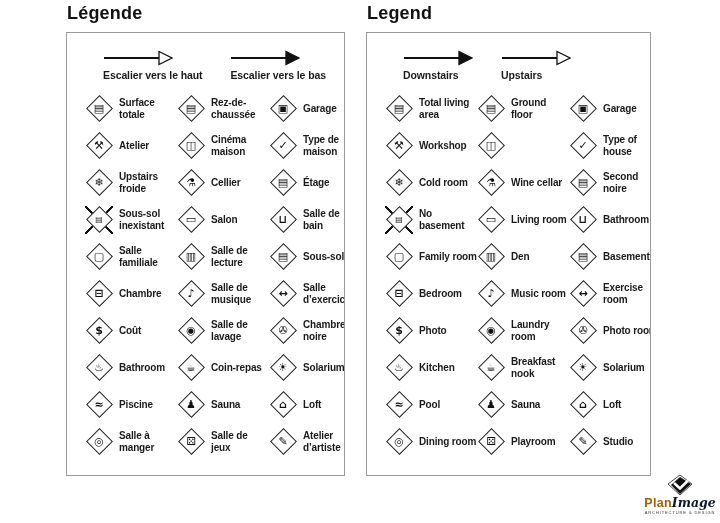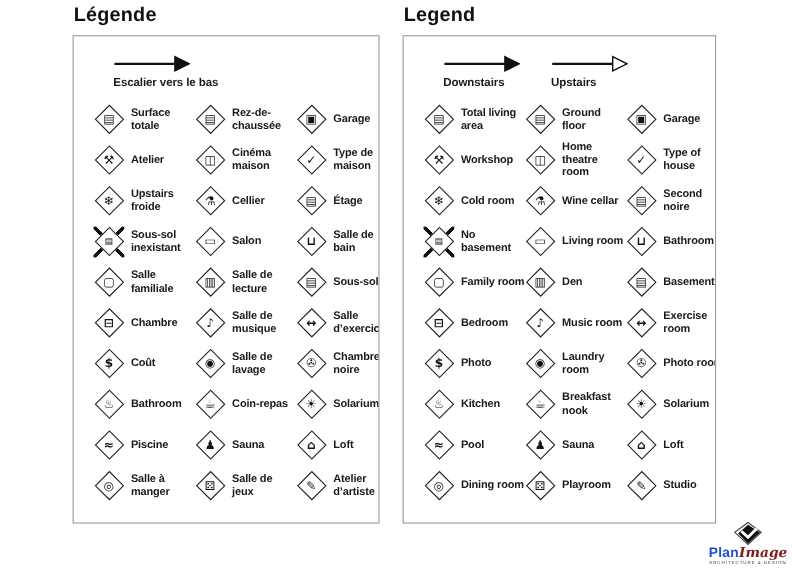--- a/index.html
+++ b/index.html
@@ -47,38 +47,45 @@
       linear-gradient(-45deg,transparent 46.5%,#111 46.5%,#111 53.5%,transparent 53.5%);
   }
   .icon.cross .glyph{font-size:8px;}
   .label{
     font-size:10px;font-weight:700;line-height:11.5px;width:58px;
     letter-spacing:-.15px;
   }
   .logo{position:absolute;left:642px;top:474px;width:76px;text-align:center;}
   .logo-graphic{display:block;margin:0 auto -2px auto;}
   .logo-text{line-height:12px;white-space:nowrap;}
-  .logo-plan{font-size:12.5px;font-weight:700;letter-spacing:.3px;color:#1d4ed8;}
+  .logo-plan{font-size:12.5px;font-weight:700;letter-spacing:.3px;color:#a16207;}
   .logo-image{
     font-size:12.5px;font-weight:700;font-style:italic;
-    font-family:"DejaVu Serif","Liberation Serif",serif;color:#7f1d1d;
+    font-family:"DejaVu Serif","Liberation Serif",serif;color:#0f172a;
   }
   .logo-tagline{
     font-size:4px;letter-spacing:.9px;color:#333;margin-top:1px;
     text-transform:uppercase;
   }
 </style>
 </head>
 <body>
 
 <div id="panels">
   <section class="panel-wrap pw-fr">
     <h1 class="title">Légende</h1>
     <div class="panel">
       <div class="arrows">
+          <div class="arrow-group">
+            <svg class="arrow-svg" width="70" height="16" viewBox="0 0 70 16">
+              <line x1="1" y1="8" x2="56" y2="8" stroke="#111" stroke-width="2"></line>
+              <polygon points="56,1.5 56,14.5 69,8" fill="#fff" stroke="#111" stroke-width="1.3"></polygon>
+            </svg>
+            <div class="arrow-label">Escalier vers le haut</div>
+          </div>
           <div class="arrow-group">
             <svg class="arrow-svg" width="70" height="16" viewBox="0 0 70 16">
               <line x1="1" y1="8" x2="56" y2="8" stroke="#111" stroke-width="2"></line>
               <polygon points="56,1.5 56,14.5 69,8" fill="#111" stroke="#111" stroke-width="1.3"></polygon>
             </svg>
             <div class="arrow-label">Escalier vers le bas</div>
           </div>
         </div>
       <div class="grid">
           <div class="cell">
@@ -306,21 +313,20 @@
           <div class="cell">
             <div class="icon">
               <span class="glyph">⚒</span>
             </div>
             <div class="label">Workshop</div>
           </div>
           <div class="cell">
             <div class="icon">
               <span class="glyph">◫</span>
             </div>
-            <div class="label">Home theatre room</div>
           </div>
           <div class="cell">
             <div class="icon">
               <span class="glyph">✓</span>
             </div>
             <div class="label">Type of house</div>
           </div>
           <div class="cell">
             <div class="icon">
               <span class="glyph">❄</span>

